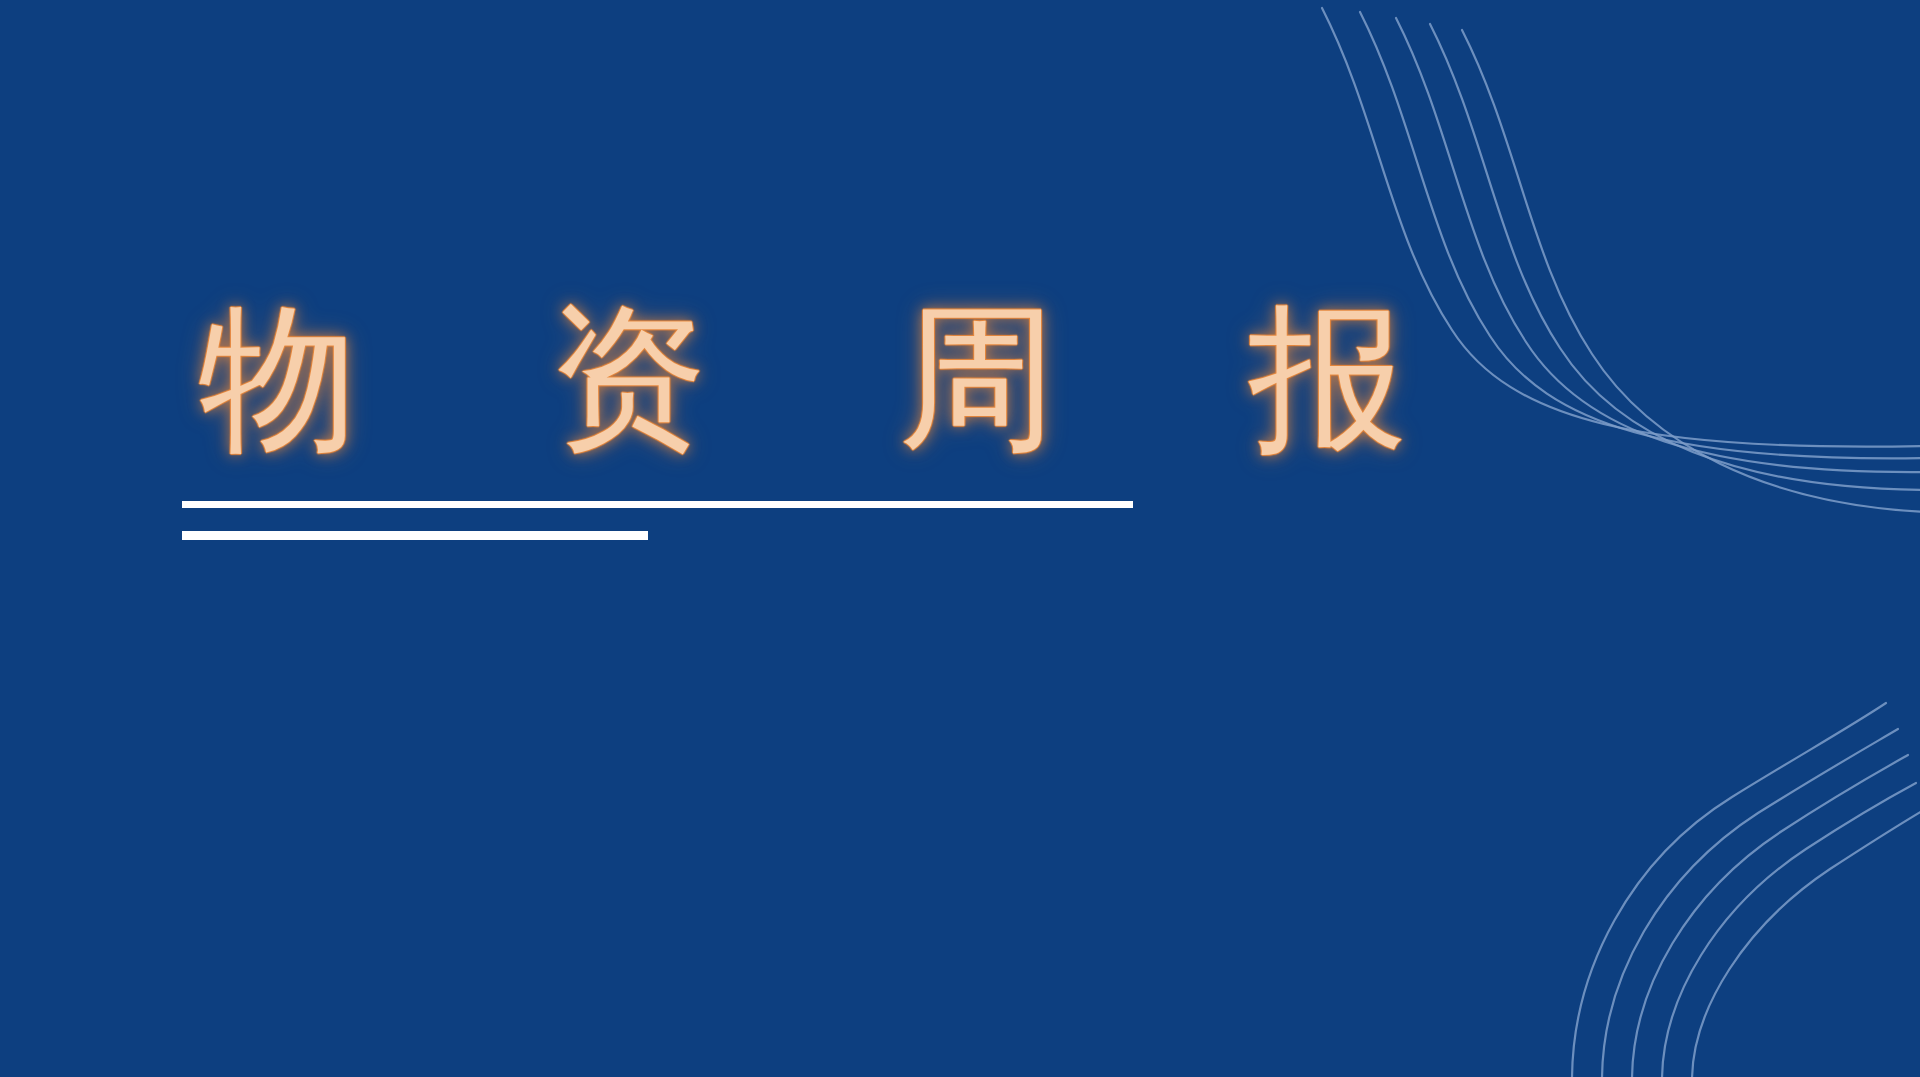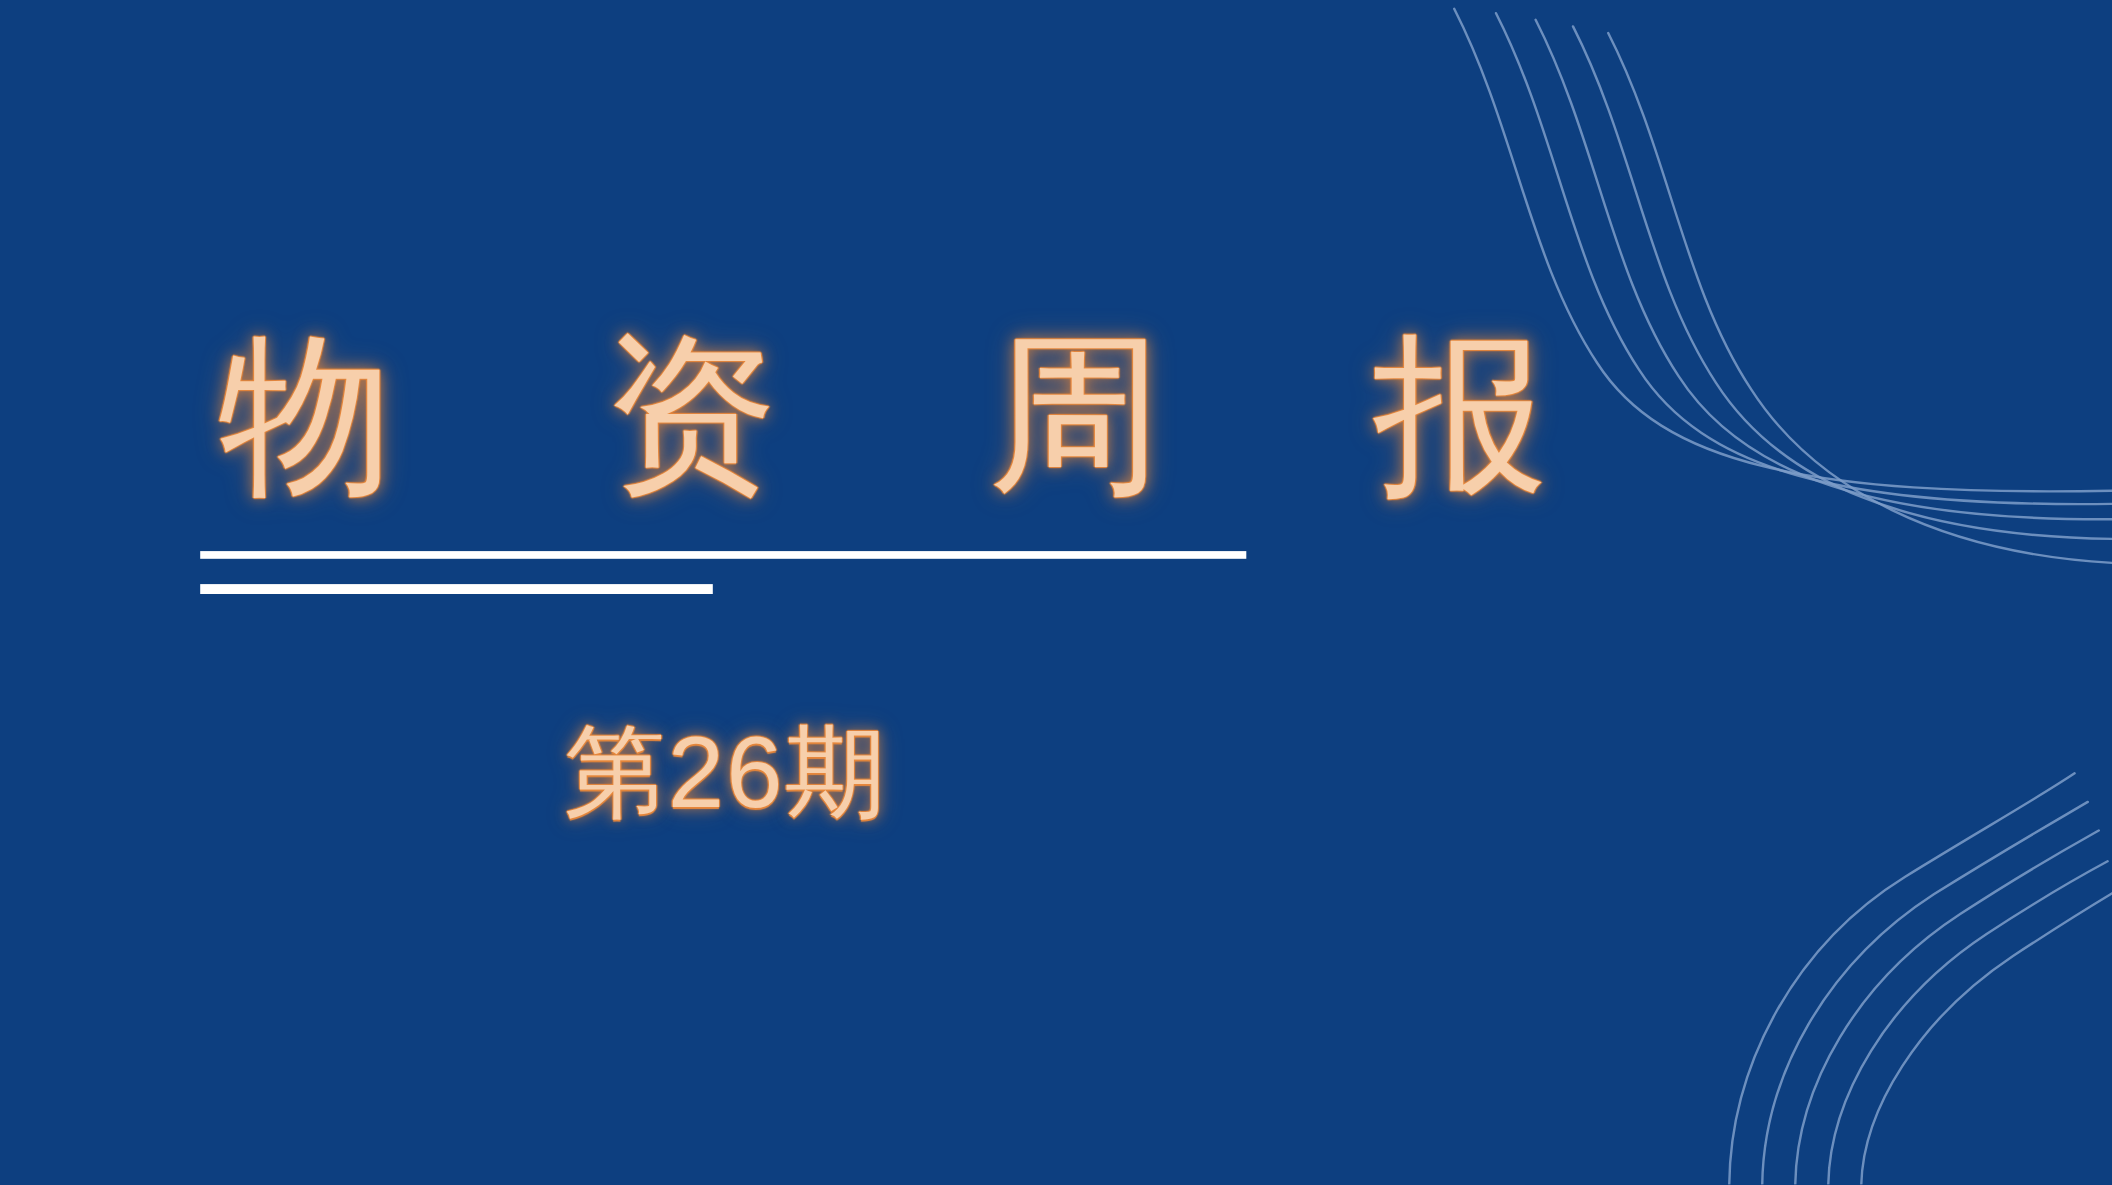--- a/index.html
+++ b/index.html
@@ -137,15 +137,14 @@
     </svg>
   </div>
 
   <div id="title-block">
     <h1 id="main-title">物  资  周  报</h1>
   </div>
 
   <div id="rule-long"></div>
   <div id="rule-short"></div>
 
-  <p id="subtitle">第26期</p>
 
 </div>
 
 </body></html>

